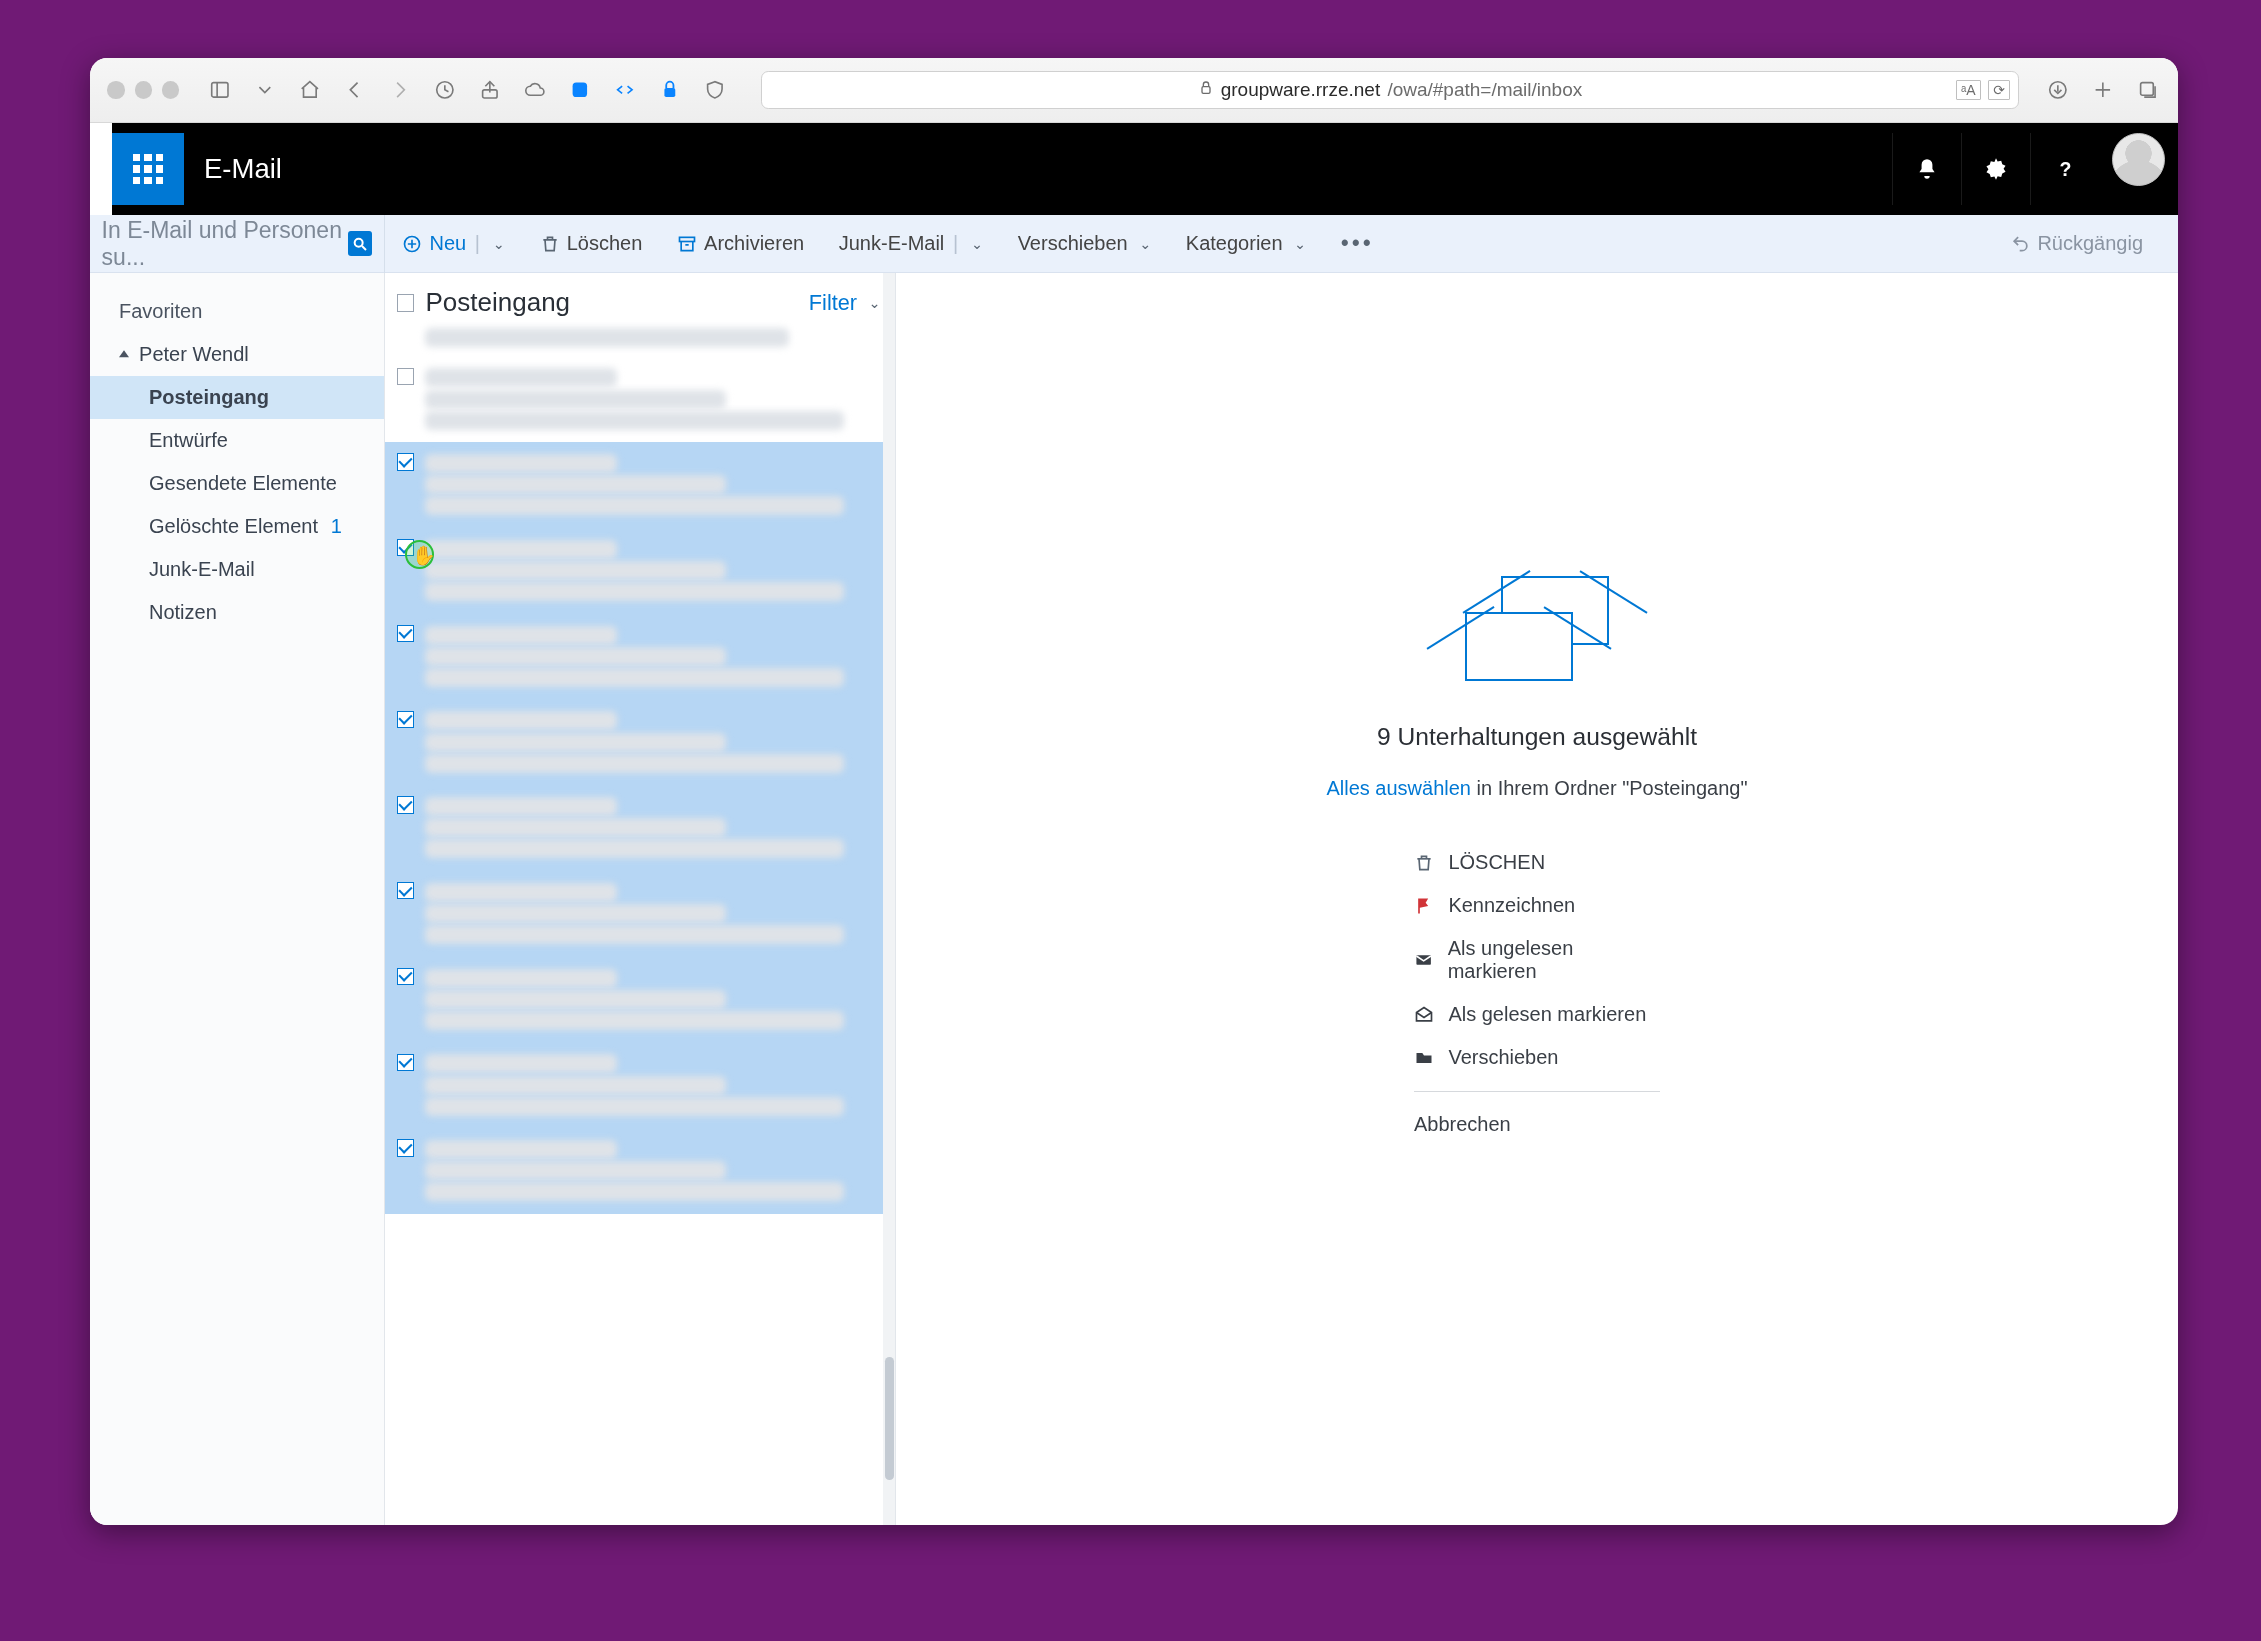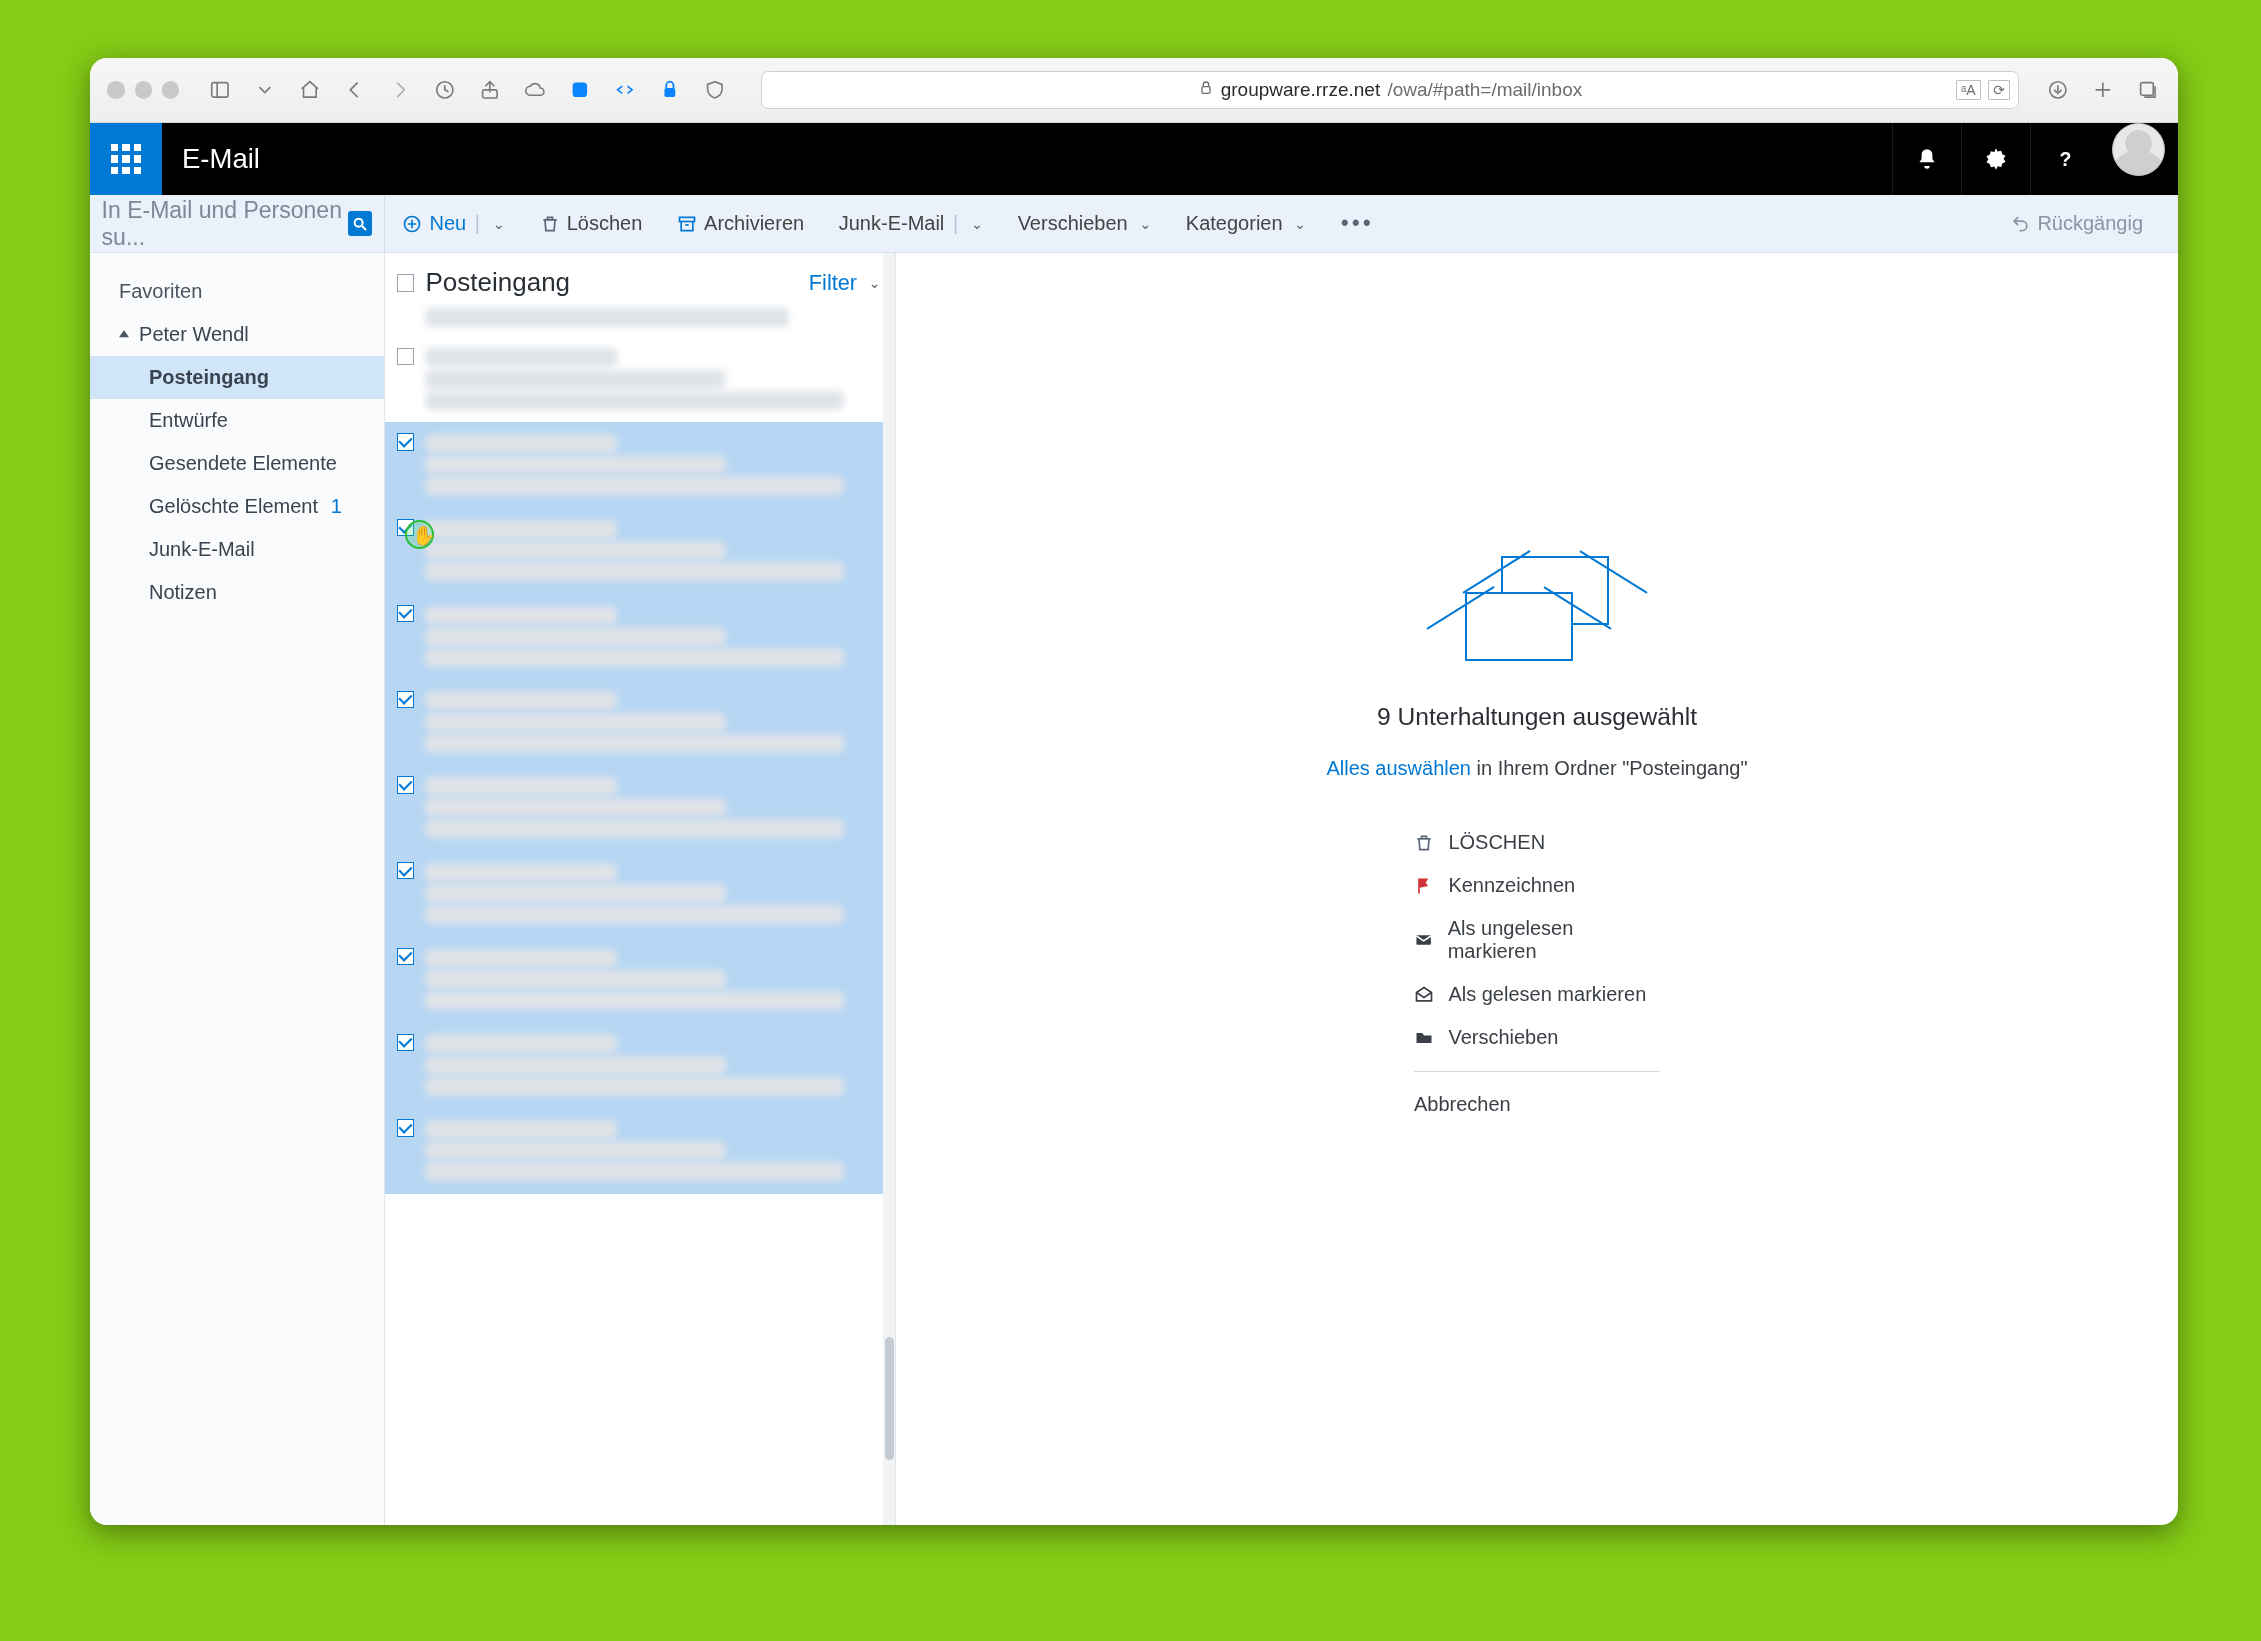--- a/index.html
+++ b/index.html
@@ -1,17 +1,17 @@
 <!DOCTYPE html>
 <html style="font-size:11.6px"><head>
 <meta charset="utf-8">
 <style>
   * { box-sizing: border-box; margin: 0; padding: 0; font-family: "Segoe UI", -apple-system, BlinkMacSystemFont, sans-serif; }
   html, body { width: 100%; height: 100%; background: #000; }
-  .stage { width: 2261px; height: 1641px; background: #84cc16; position: relative; transform-origin: top left; }
+  .stage { width: 2261px; height: 1641px; background: #701a75; position: relative; transform-origin: top left; }
   .browser-window {
     position: absolute;
     left: 90px; top: 58px;
     width: 2088px; height: 1467px;
     background: #fff;
     border-radius: 17.3px;
     overflow: hidden;
     box-shadow: 0 7.2px 29px rgba(0,0,0,0.4);
   }
 
@@ -44,25 +44,26 @@
     font-size:19px;
     gap:7.2px;
   }
   .url-bar .lock-icon svg{ width:16px; height:16px; stroke:#6c6c6c; fill:none; stroke-width:2;}
   .url-bar .right-icons{ position:absolute; right:7.2px; display:flex; gap:7.2px; align-items:center;}
   .url-bar .right-icons span{ border:0.7px solid #bfbfbf; border-radius:1px; font-size:14px; padding:1.4px 4.3px; color:#6c6c6c;}
   .tb-right{ display:flex; gap:19px; align-items:center;}
 
   
   .owa-header {
-    height: 72px;
+    height: 92px;
     background:#000;
     display:flex; align-items:center;
     color:#fff;
     font-size:27.5px;
+    margin-left:22px;
   }
   .app-launcher{
     width:72px; height:72px;
     background:#0078d4;
     display:flex; align-items:center; justify-content:center;
   }
   .waffle{ display:grid; grid-template-columns:repeat(3,7.2px); grid-template-rows:repeat(3,7.2px); gap:4.3px;}
   .waffle span{ background:#fff; width:7.2px; height:7.2px;}
   .owa-title{ padding-left:20px; font-weight:400;}
   .owa-header-right{ margin-left:auto; display:flex;}

